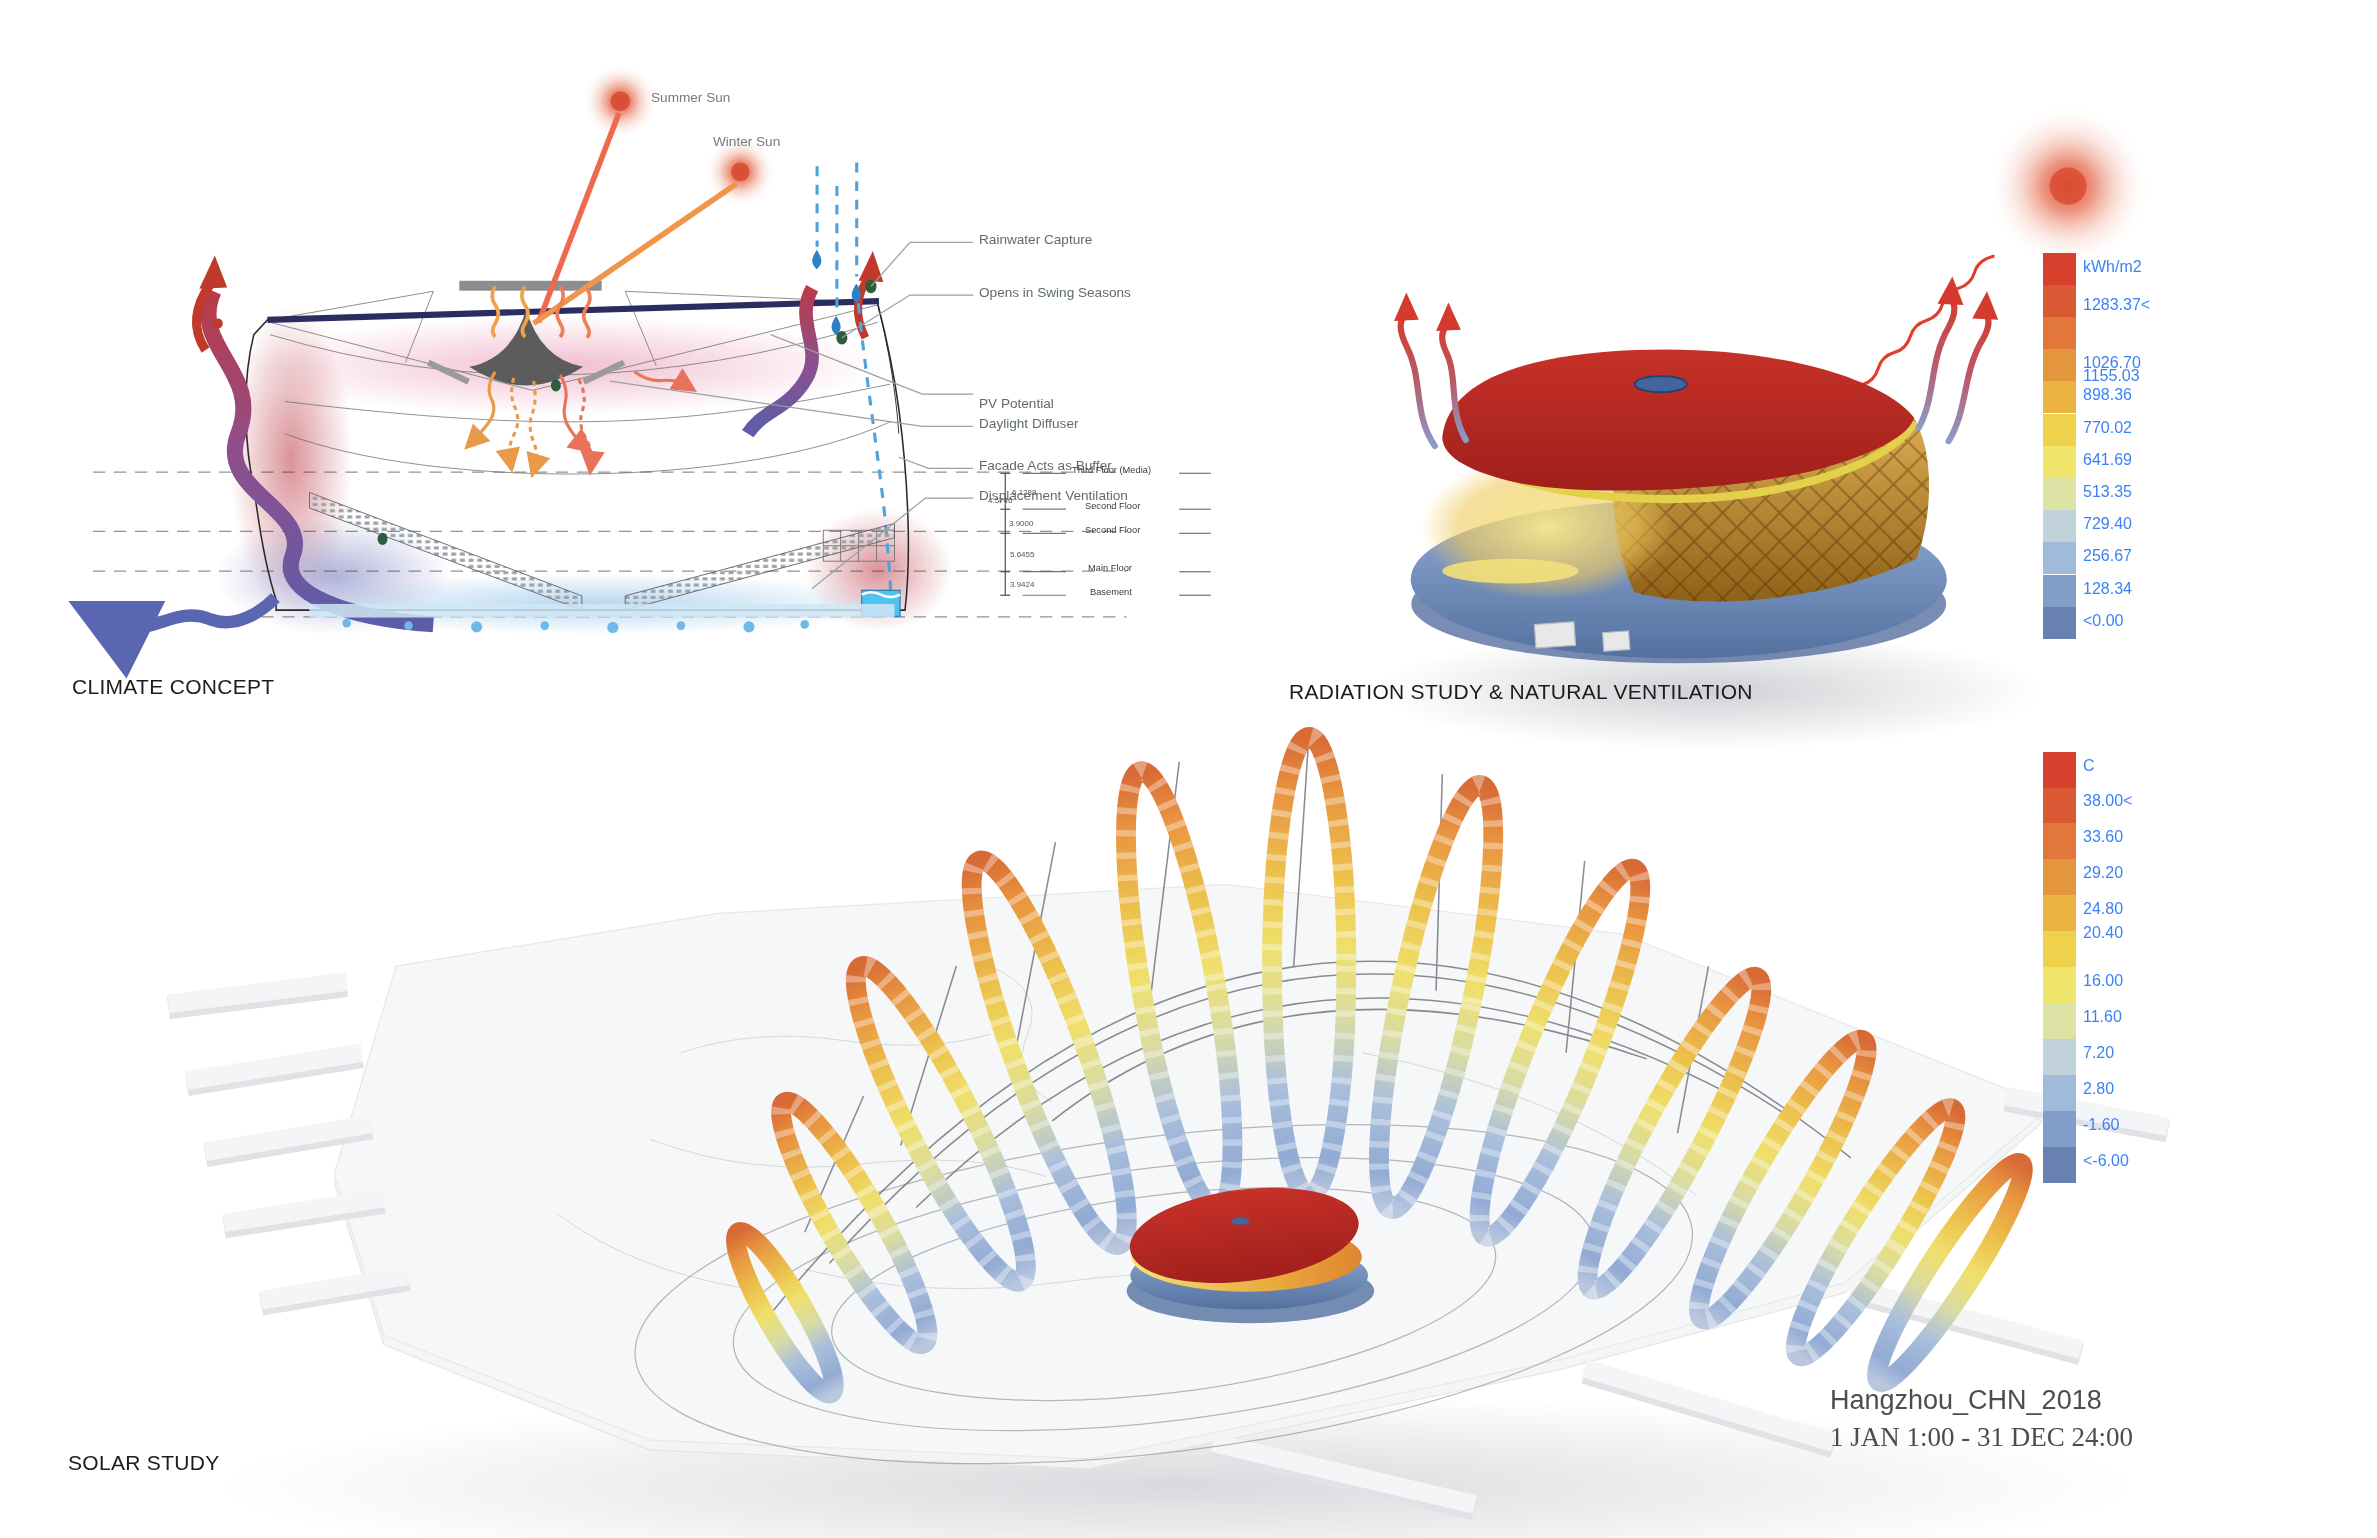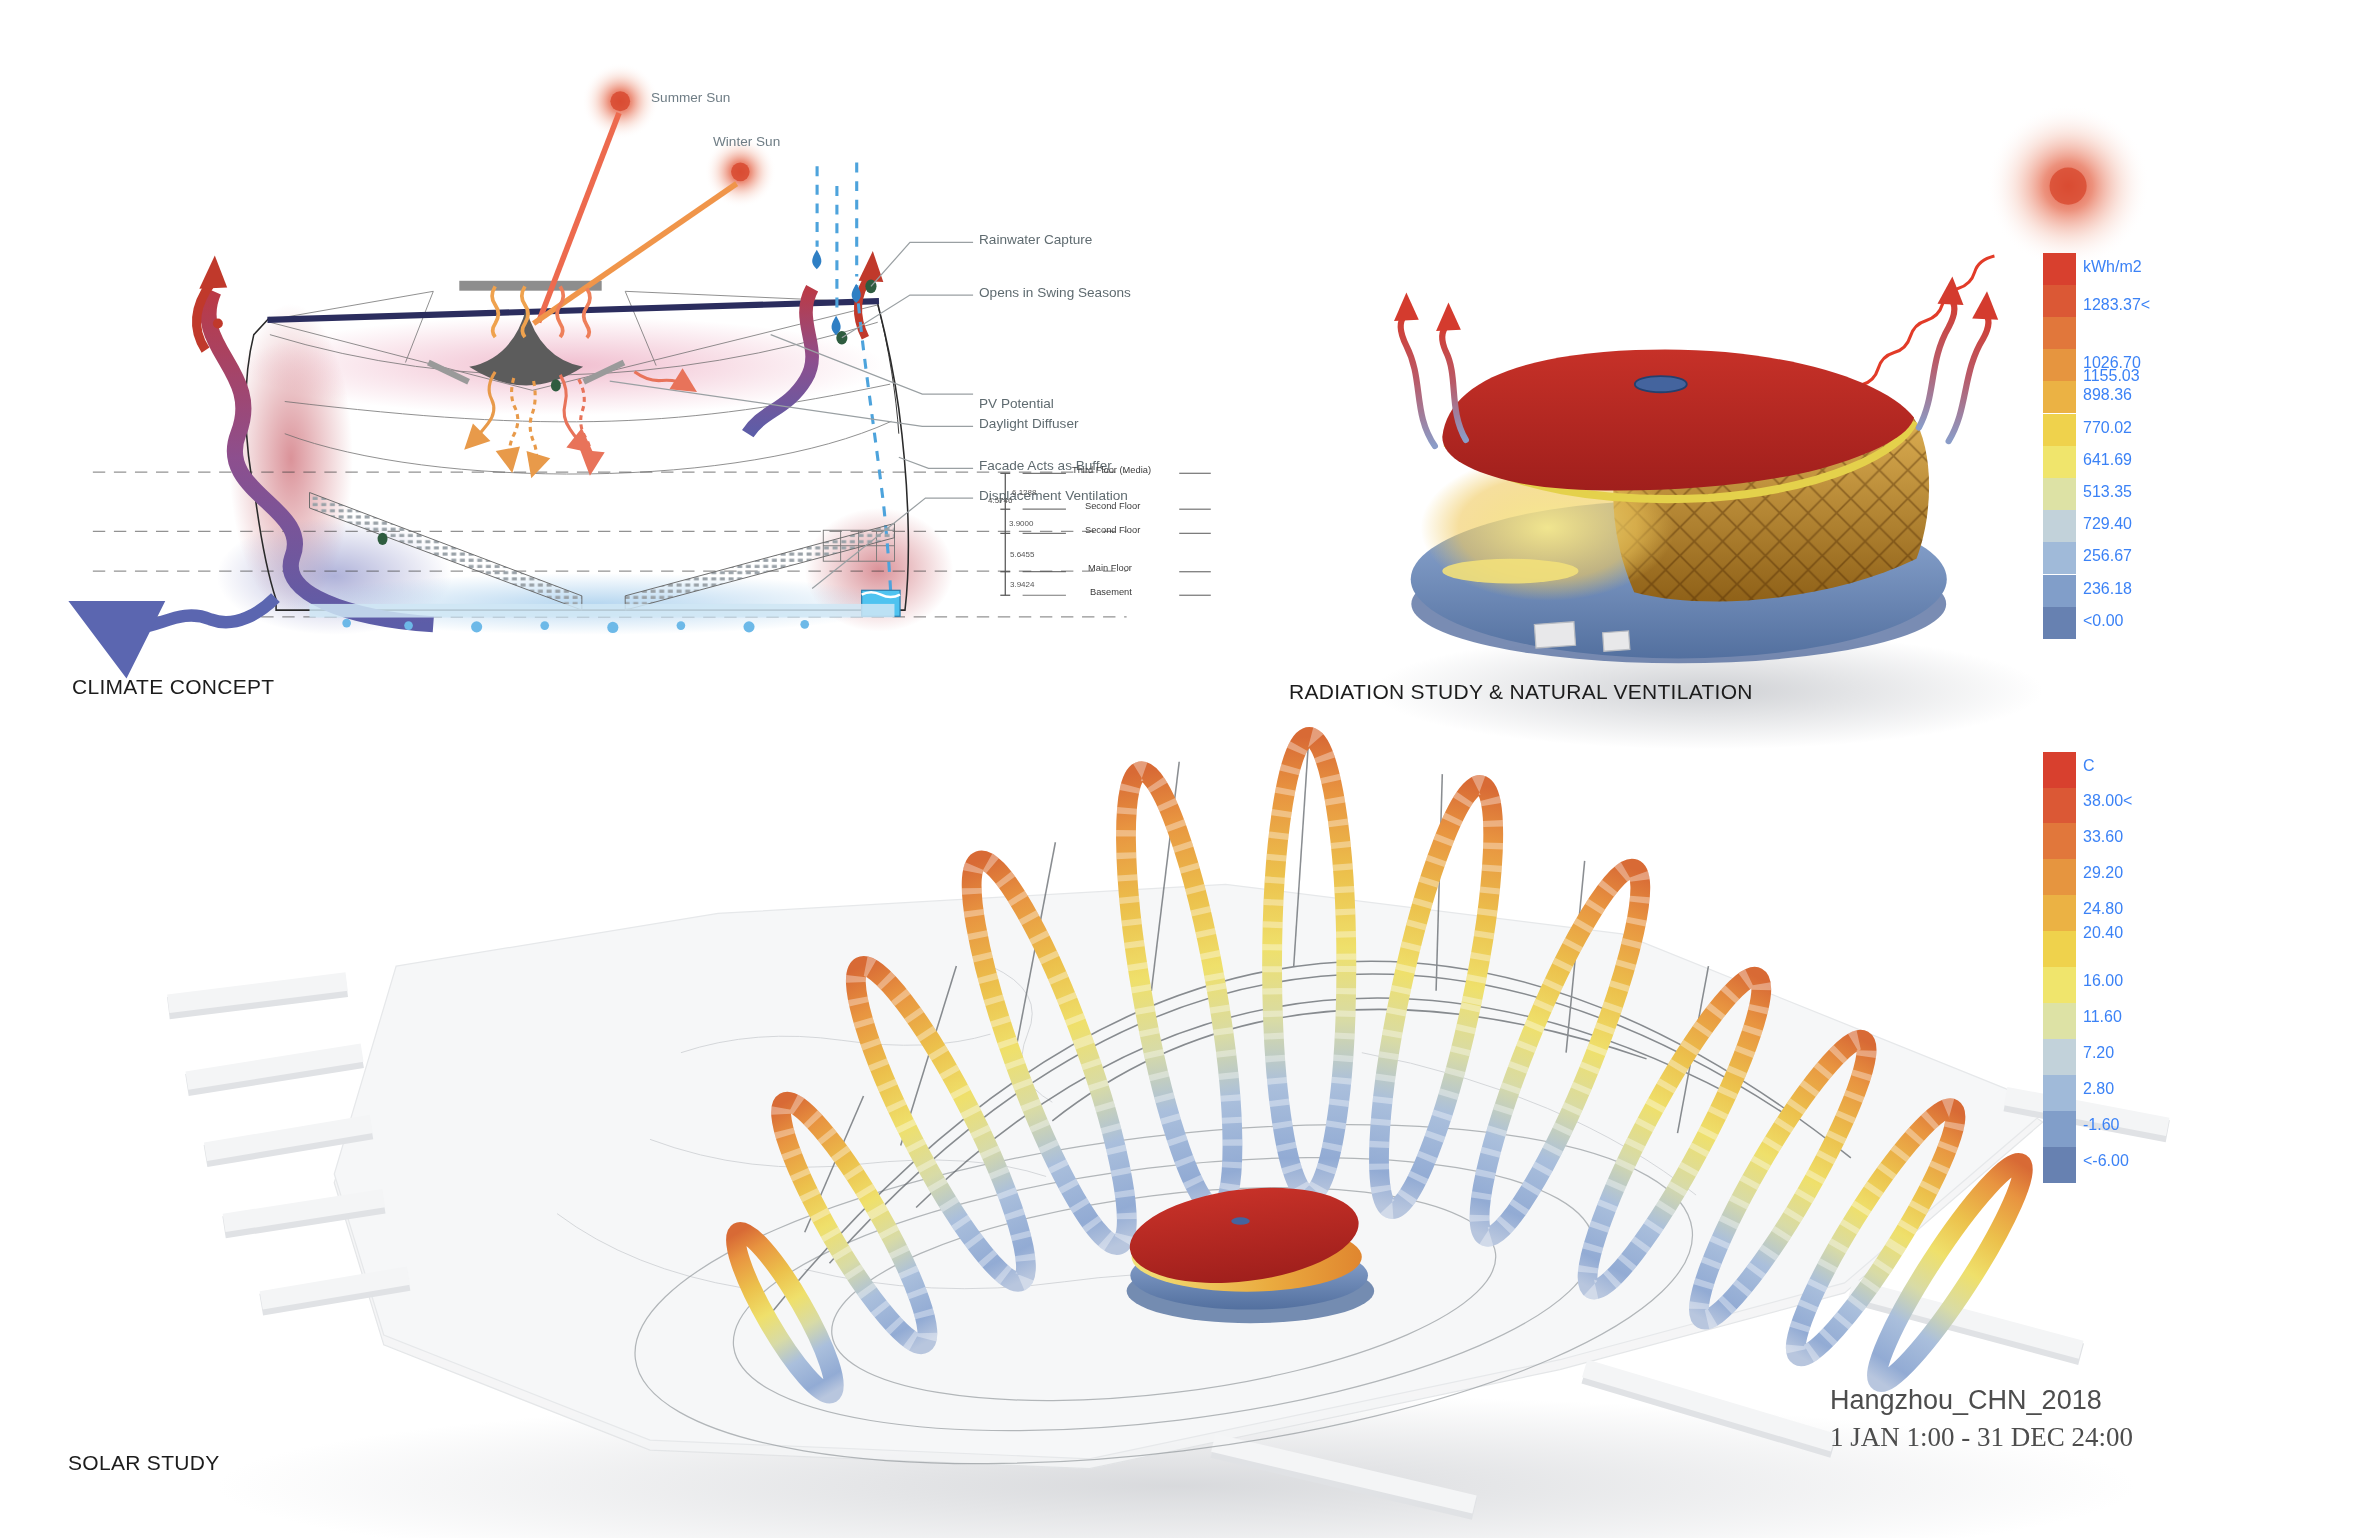--- a/index.html
+++ b/index.html
@@ -463,21 +463,21 @@
       <div class="lgl" style="left: 2083px; top: 258px;">kWh/m2</div>
       <div class="lgl" style="left: 2083px; top: 296px;">1283.37&lt;</div>
       <div class="lgl" style="left: 2083px; top: 320px; margin-top: 47px;">1155.03</div>
       <div class="lgl" style="left: 2083px; top: 354px;">1026.70</div>
       <div class="lgl" style="left: 2083px; top: 386px;">898.36</div>
       <div class="lgl" style="left: 2083px; top: 419px;">770.02</div>
       <div class="lgl" style="left: 2083px; top: 451px;">641.69</div>
       <div class="lgl" style="left: 2083px; top: 483px;">513.35</div>
       <div class="lgl" style="left: 2083px; top: 515px;">729.40</div>
       <div class="lgl" style="left: 2083px; top: 547px;">256.67</div>
-      <div class="lgl" style="left: 2083px; top: 580px;">236.18</div>
+      <div class="lgl" style="left: 2083px; top: 580px;">128.34</div>
       <div class="lgl" style="left: 2083px; top: 612px;">&lt;0.00</div>
     </div>
 <div id="legend-temp">
       <div class="sw" style="left: 2043px; top: 752px; height: 36px; background: rgb(216, 64, 46);"></div>
       <div class="sw" style="left: 2043px; top: 788px; height: 36px; background: rgb(219, 88, 53);"></div>
       <div class="sw" style="left: 2043px; top: 823px; height: 36px; background: rgb(225, 119, 59);"></div>
       <div class="sw" style="left: 2043px; top: 859px; height: 36px; background: rgb(230, 149, 63);"></div>
       <div class="sw" style="left: 2043px; top: 895px; height: 36px; background: rgb(235, 178, 68);"></div>
       <div class="sw" style="left: 2043px; top: 931px; height: 36px; background: rgb(239, 210, 76);"></div>
       <div class="sw" style="left: 2043px; top: 967px; height: 36px; background: rgb(240, 229, 108);"></div>

